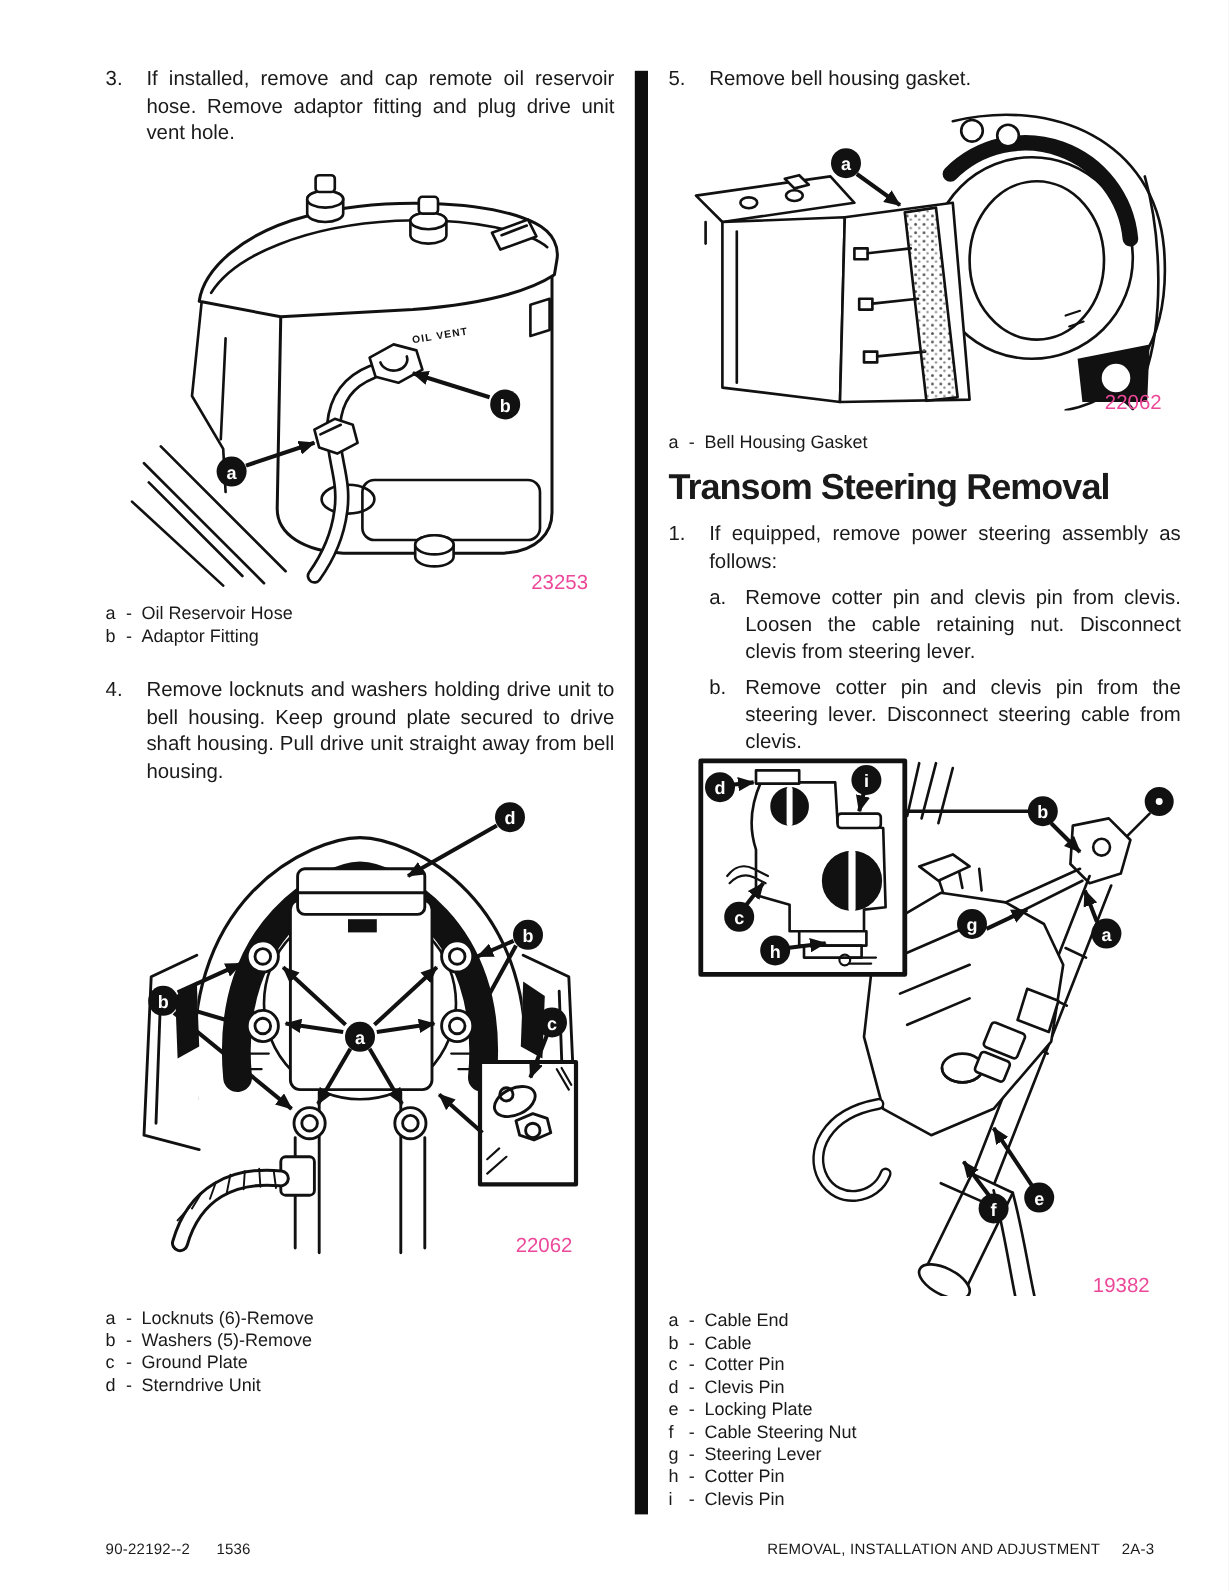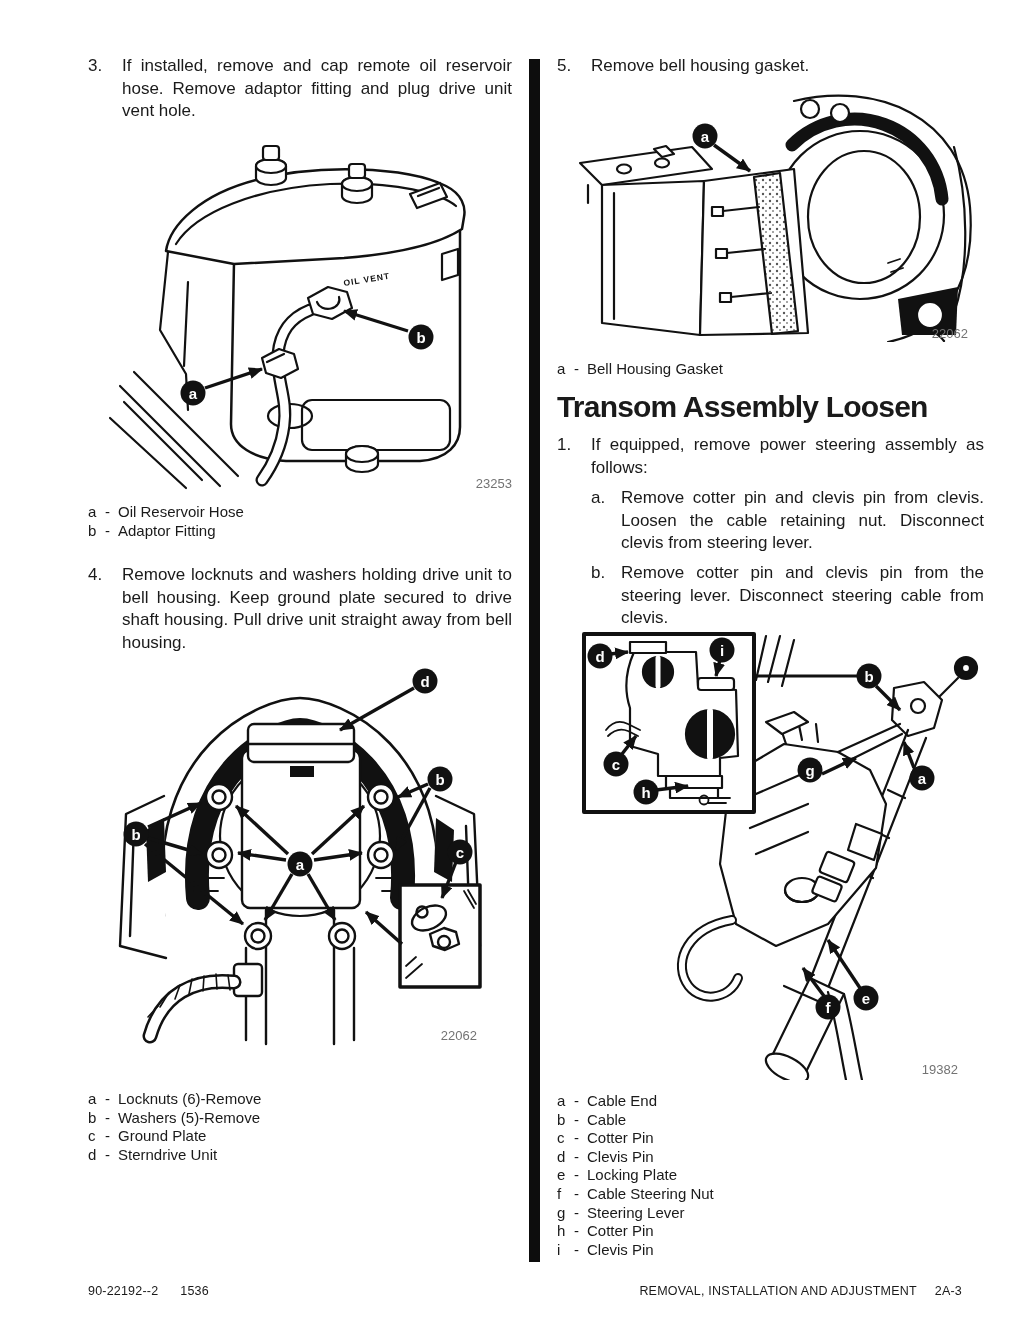--- a/index.html
+++ b/index.html
@@ -9,21 +9,21 @@
         font-size:17px;line-height:22.5px;}
   .substep{position:absolute;display:grid;grid-template-columns:30px 1fr;
         font-size:17px;line-height:22.5px;}
   .step-body,.substep-body{text-align:justify;}
   .heading{position:absolute;font-size:30px;font-weight:bold;letter-spacing:-0.8px;
         white-space:nowrap;}
   .legend{position:absolute;font-size:15px;line-height:18.6px;}
   .legend-row{display:grid;grid-template-columns:17px 13px 1fr;}
   .legend-dash{text-align:left;}
   .fig{position:absolute;}
-  .fig-num{position:absolute;font-size:13px;color:#737373;}
+  .fig-num{position:absolute;font-size:17px;color:#ec4899;}
   .change-bar{position:absolute;background:#0d0d0d;}
   .footer-left{position:absolute;font-size:12.5px;letter-spacing:0.2px;}
   .footer-right{position:absolute;font-size:12.5px;letter-spacing:0.2px;text-align:center;}
   .footer-left span{margin-right:22px;}
   .footer-right .ftitle{margin-right:18px;}
   svg text{font-family:"Liberation Sans","DejaVu Sans",sans-serif;}
   .co-letter{font-size:15px;font-weight:bold;fill:#ffffff;}
 </style>
 </head>
 <body>
@@ -90,21 +90,21 @@
       <g>
         <circle cx="317" cy="203" r="12.5" fill="#111"></circle>
         <text class="co-letter" x="317" y="209" text-anchor="middle">b</text>
       </g>
       <g>
         <circle cx="89" cy="259" r="12.5" fill="#111"></circle>
         <text class="co-letter" x="89" y="265" text-anchor="middle">a</text>
       </g>
     </svg>
   </div>
-  <div class="fig-num" style="top:476px;right:512px;">23253</div>
+  <div class="fig-num" style="top:476px;right:534px;">23253</div>
 
   <div class="legend" style="left:88px;top:503px;width:424px;">
     <div class="legend-row">
       <span>a</span>
         <span class="legend-dash">-</span>
         <span>Oil Reservoir Hose</span>
     </div>
     <div class="legend-row">
       <span>b</span>
         <span class="legend-dash">-</span>
@@ -289,21 +289,21 @@
   <div class="fig-num" style="top:326px;right:56px;">22062</div>
 
   <div class="legend" style="left:557px;top:360px;width:427px;">
     <div class="legend-row">
       <span>a</span>
         <span class="legend-dash">-</span>
         <span>Bell Housing Gasket</span>
     </div>
   </div>
 
-  <div class="heading" style="left:557px;top:390px;">Transom Assembly Loosen</div>
+  <div class="heading" style="left:557px;top:390px;">Transom Steering Removal</div>
 
   <div class="step" style="left:557px;top:434px;width:427px;">
     <span>1.</span>
     <span class="step-body">If equipped, remove power steering assembly as follows:</span>
   </div>
 
   <div class="substep" style="left:591px;top:487px;width:393px;">
     <span>a.</span>
     <span class="substep-body">Remove cotter pin and clevis pin from clevis. Loosen the cable retaining nut. Disconnect clevis from steering lever.</span>
   </div>

